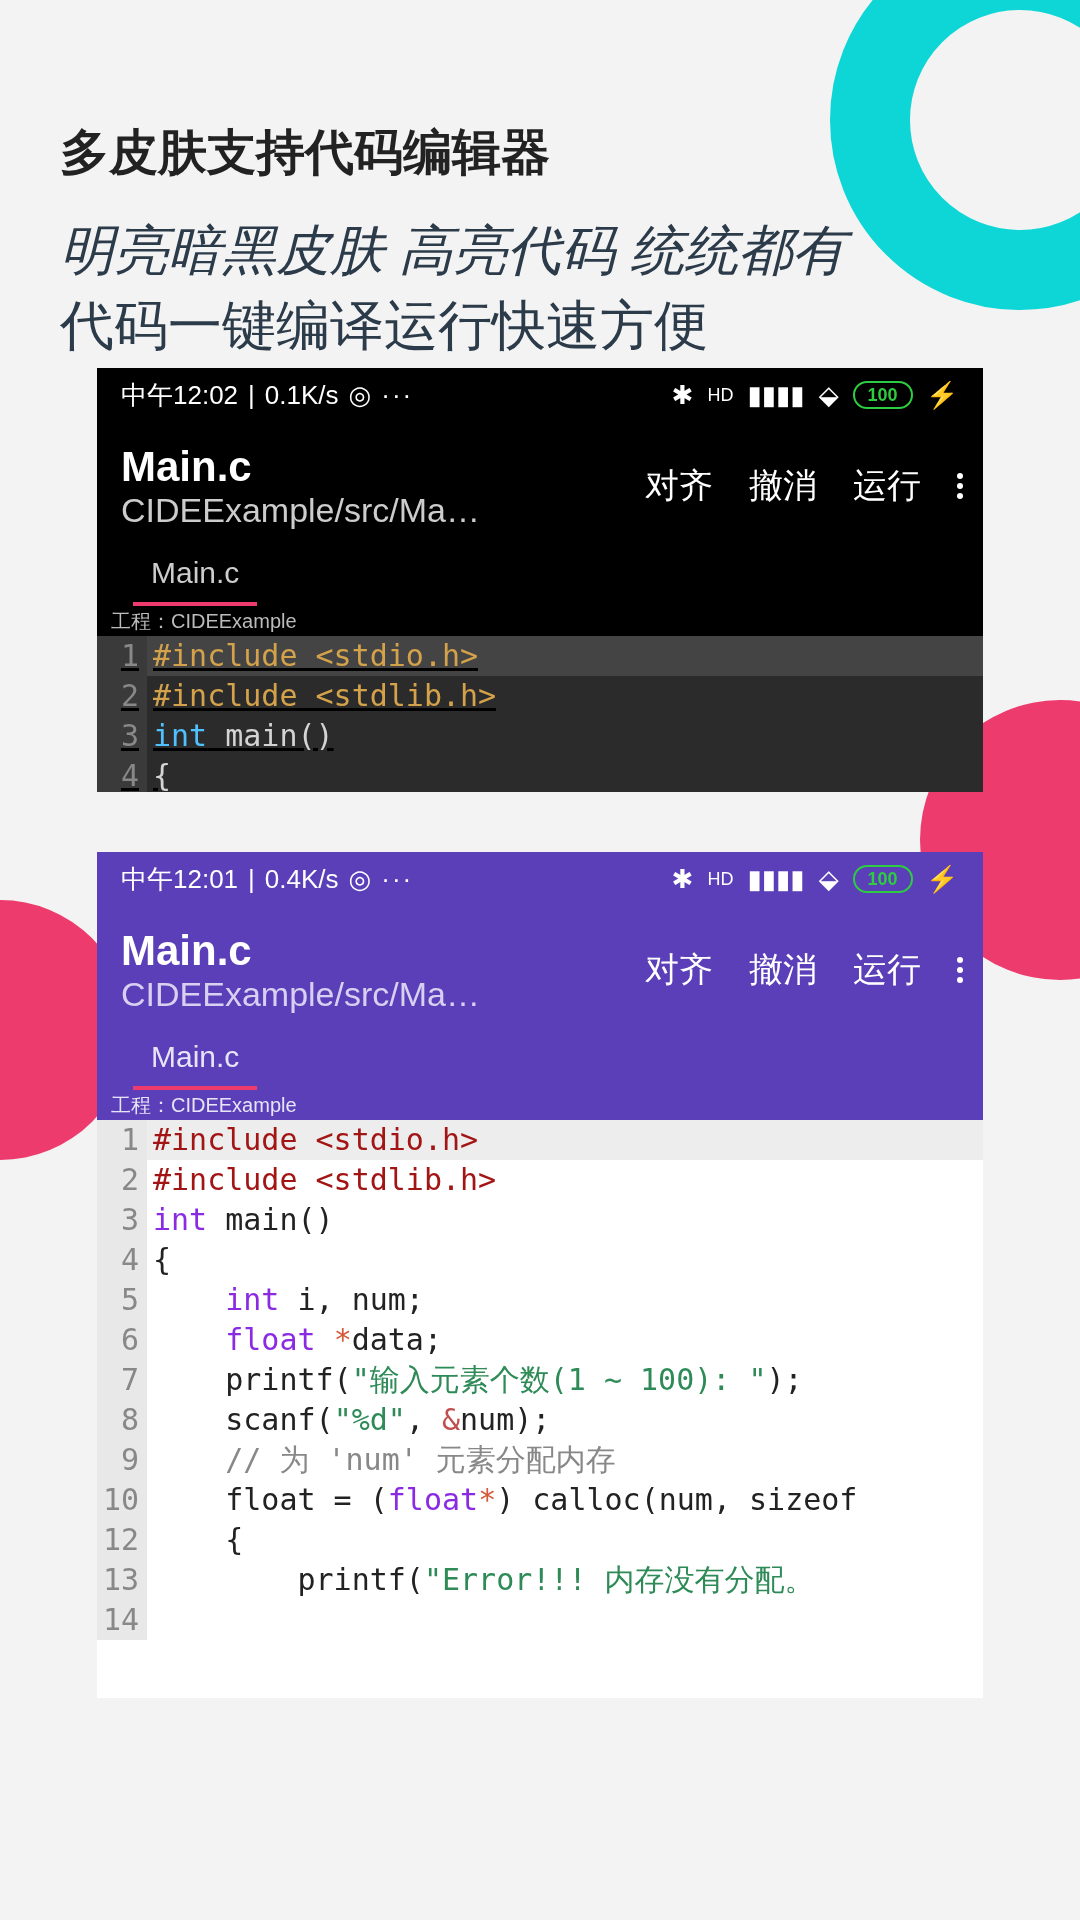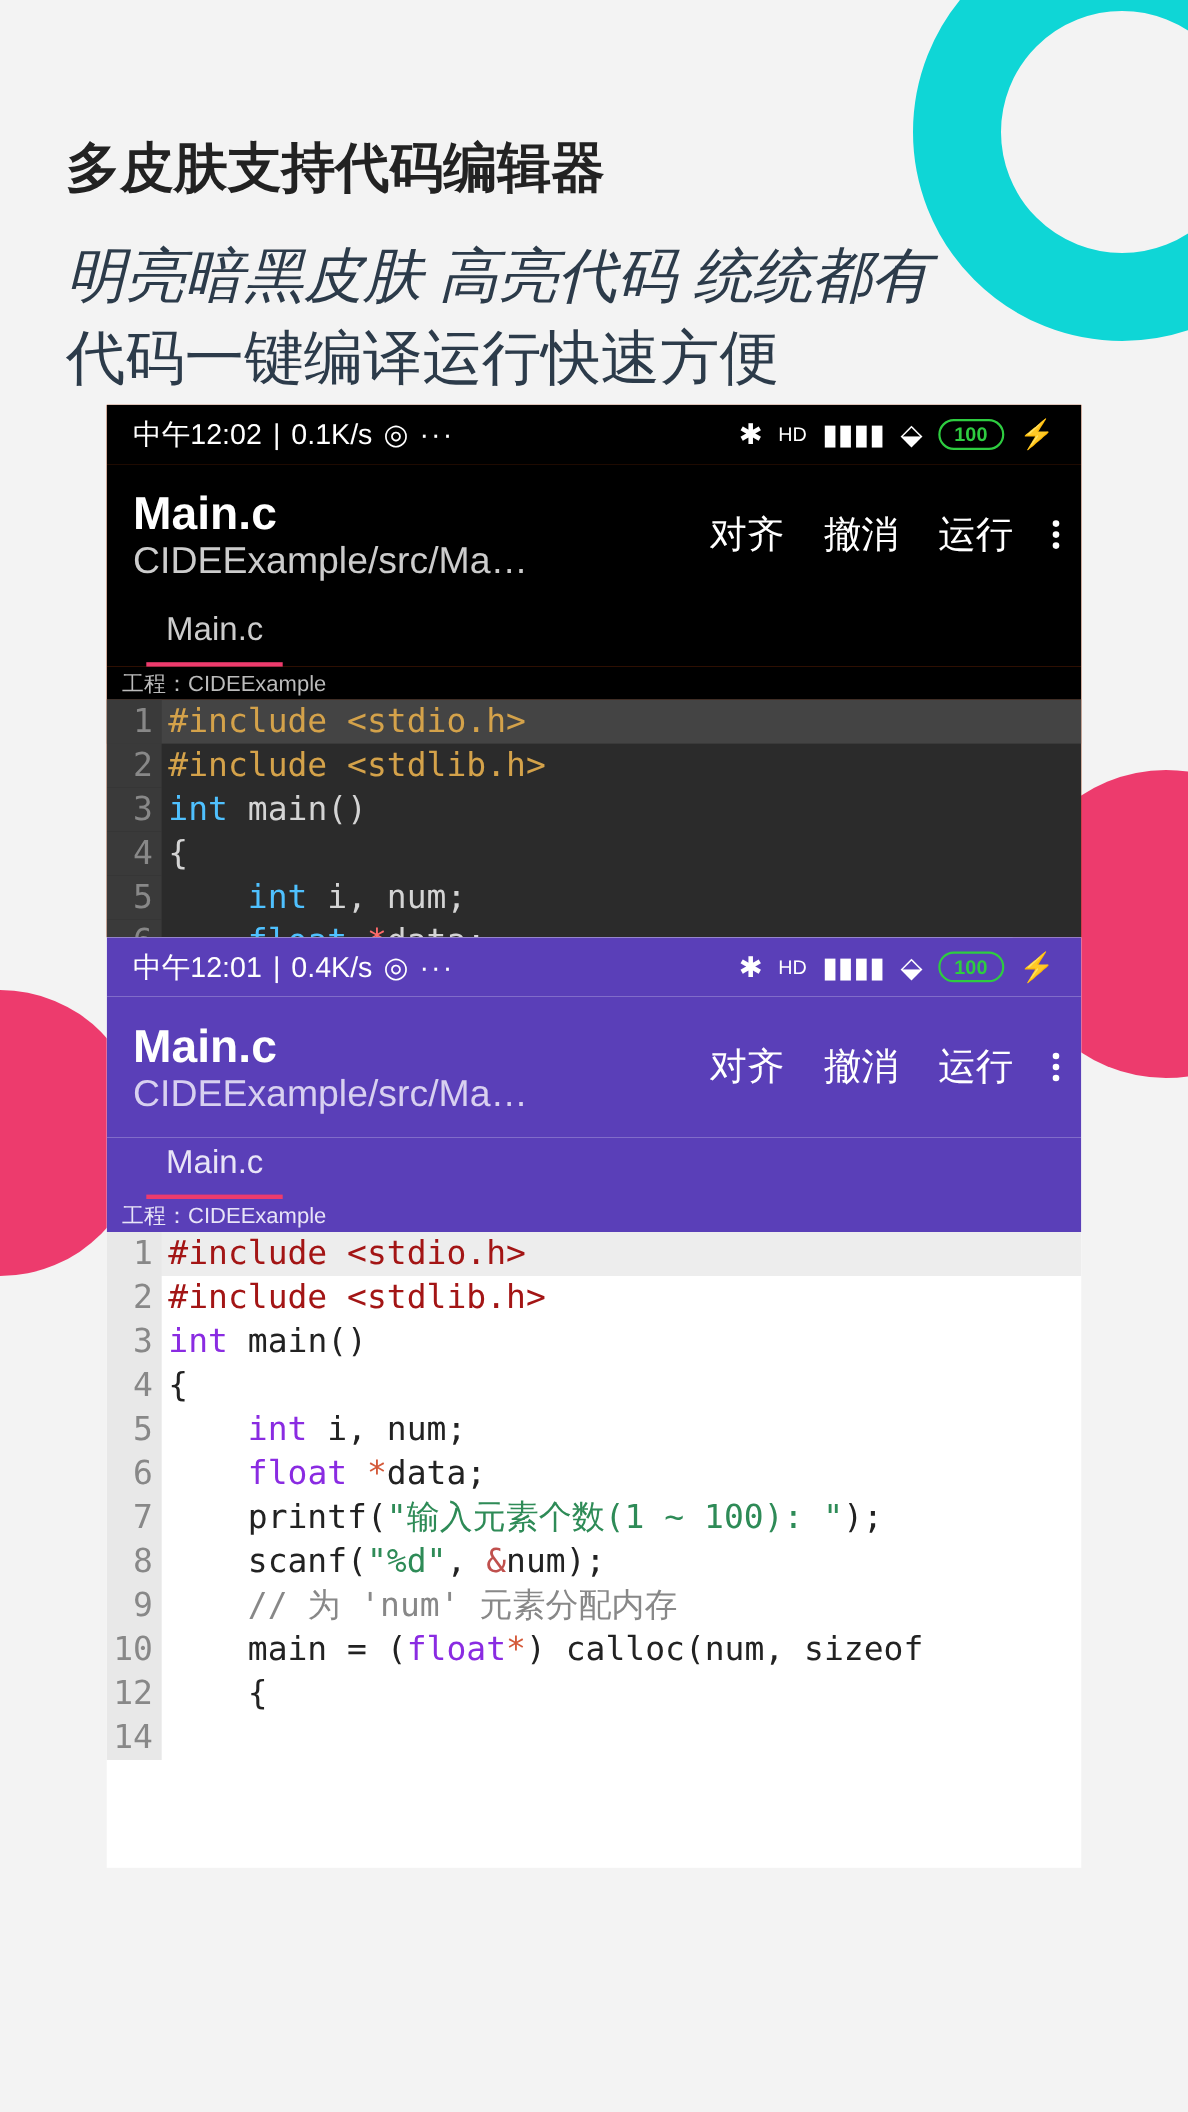--- a/index.html
+++ b/index.html
@@ -60,21 +60,21 @@
   left: 60px;
   font-size: 54px;
   color: #2c3b4a;
 }
 .phone {
   position: absolute;
   left: 97px;
   width: 886px;
   overflow: hidden;
 }
-.phone.dark { top: 368px; height: 484px; background: #c2410c; }
+.phone.dark { top: 368px; height: 424px; background: #7dd3fc; text-decoration: underline; }
 .phone.light { top: 852px; height: 846px; background: #fff; }
 .statusbar {
   height: 54px;
   display: flex;
   align-items: center;
   justify-content: space-between;
   padding: 0 24px;
   color: #fff;
   font-size: 26px;
 }
@@ -305,23 +305,27 @@
       <div class="eline">
         <div class="gutter">8</div>
         <div class="code"><span>    scanf(</span><span class="l-str">"%d"</span><span>, </span><span class="l-amp">&amp;</span><span>num);</span></div>
       </div>
       <div class="eline">
         <div class="gutter">9</div>
         <div class="code"><span>    </span><span class="l-cm">// 为 'num' 元素分配内存</span></div>
       </div>
       <div class="eline">
         <div class="gutter">10</div>
-        <div class="code"><span>    main = (</span><span class="l-kw">float</span><span class="l-op">*</span><span>) calloc(num, sizeof</span></div>
+        <div class="code"><span>    float = (</span><span class="l-kw">float</span><span class="l-op">*</span><span>) calloc(num, sizeof</span></div>
       </div>
       <div class="eline">
         <div class="gutter">12</div>
         <div class="code"><span>    {</span></div>
       </div>
       <div class="eline">
+        <div class="gutter">13</div>
+        <div class="code"><span>        printf(</span><span class="l-err">"Error!!! 内存没有分配。</span></div>
+      </div>
+      <div class="eline">
         <div class="gutter">14</div>
       </div>
     </div>
 </div>
 
 </body></html>

